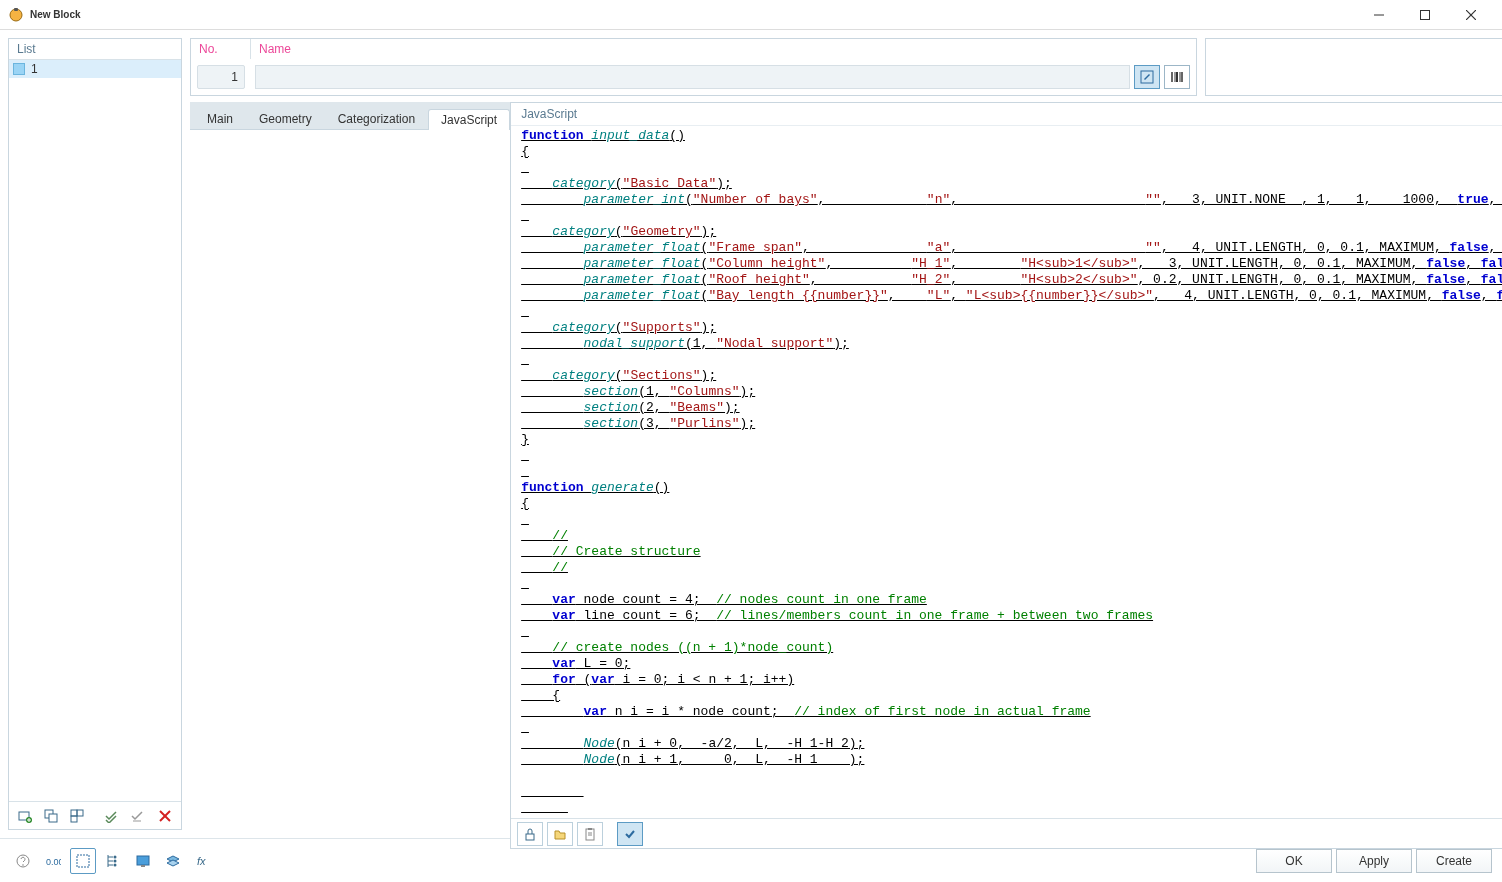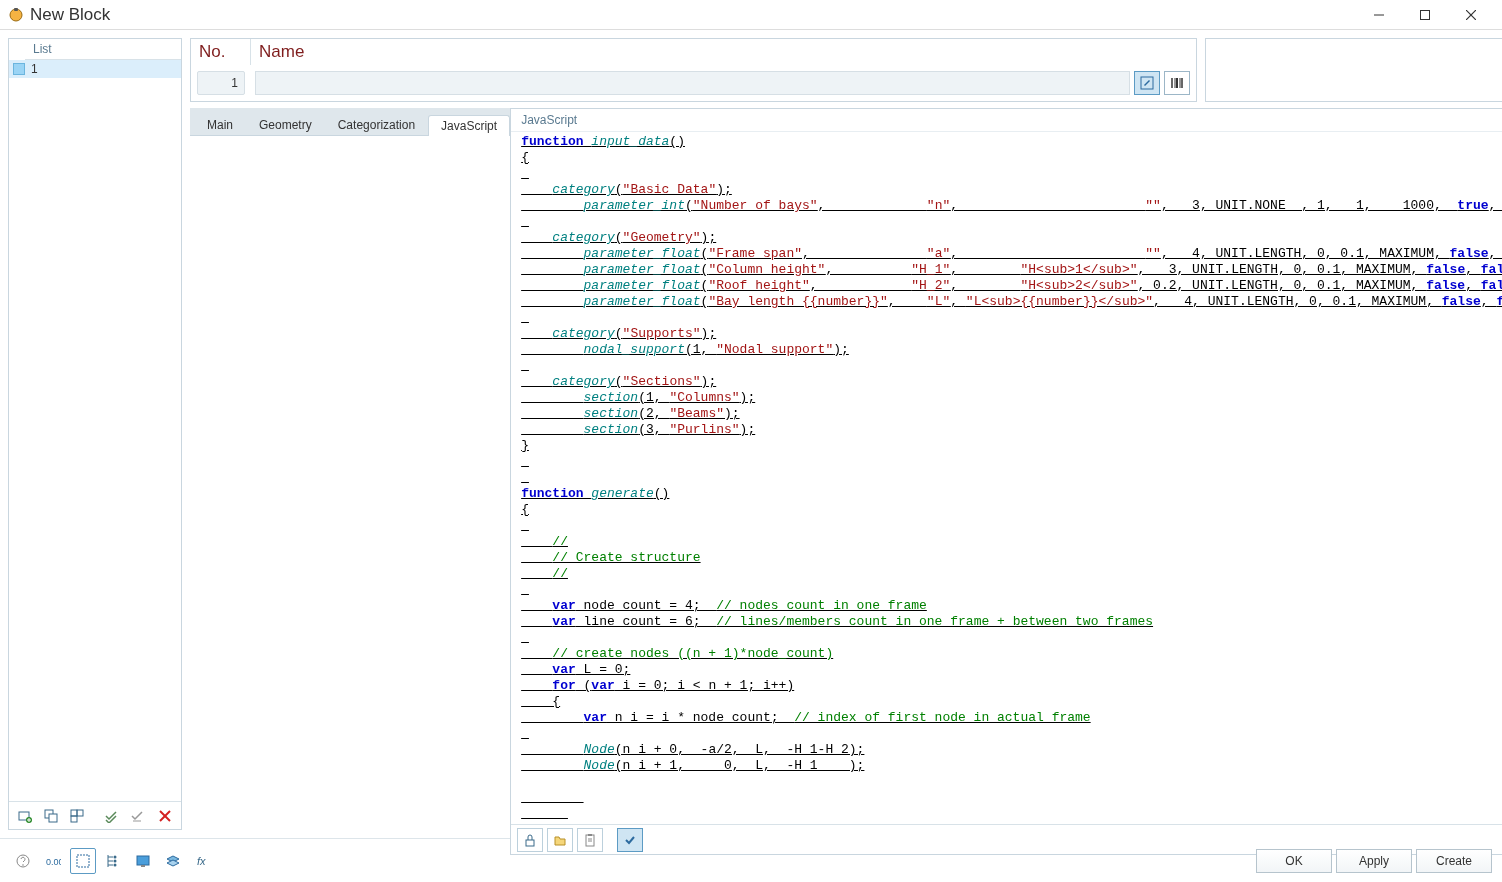--- a/index.html
+++ b/index.html
@@ -1,47 +1,47 @@
 <!DOCTYPE html>
 <html><head>
 <meta charset="utf-8">
 <style>
   * { box-sizing: border-box; margin: 0; padding: 0; }
   body { font-family: "Segoe UI", Tahoma, sans-serif; font-size: 12px; background: #fff; overflow: hidden; }
 
   
   .titlebar { height: 30px; border-bottom: 1px solid #ddd; display: flex; align-items: center; padding: 0 8px; }
   .titlebar .app-icon { width: 16px; height: 16px; margin-right: 6px; display:flex; align-items:center; justify-content:center;}
-  .titlebar .title { flex: 1; font-size: 17px; color: #333; }
+  .titlebar .title { flex: 1; font-size: 10px; color: #333; font-weight: bold; }
   .win-controls { display: flex; }
   .win-btn { width: 46px; height: 28px; display: flex; align-items: center; justify-content: center; color: #333; }
 
   
   .container { display: flex; height: calc(100vh - 30px - 44px); padding: 8px; gap: 8px; }
   .left-panel { width: 232px; border: 1px solid #c9d6df; display: flex; flex-direction: column; }
-  .left-header { background: #fff; border-bottom: 1px solid #d8e2e8; padding: 3px 8px; font-size: 12px; color: #5a7a90; font-weight: 500; margin-left: 16px; }
+  .left-header { background: #fff; border-bottom: 1px solid #d8e2e8; padding: 3px 8px; font-size: 12px; color: #5a7a90; font-weight: 500; }
   .left-list { flex: 1; background: #fff; position: relative; }
   .list-row { height: 18px; display: flex; align-items: center; padding-left: 4px; background: #dbeefb; gap: 4px; }
   .list-row .square { width: 12px; height: 12px; background: #9ad4f5; border: 1px solid #6bb5de; }
   .list-row .num { padding-left: 2px; color: #333; }
   .left-toolbar { height: 28px; border-top: 1px solid #d8e2e8; display: flex; align-items: center; padding: 0 4px; gap: 2px; }
   .tb-btn { width: 24px; height: 22px; display: flex; align-items: center; justify-content: center; border: 1px solid transparent; border-radius: 2px; color: #3a6a8a; }
   .tb-spacer { flex: 1; }
   .tb-btn.red { color: #d42020; }
 
   
   .right-panel { flex: 1; display: flex; flex-direction: column; gap: 6px; }
 
   .top-area { display: flex; gap: 8px; }
   .top-main { flex: 1; border: 1px solid #c9d6df; display: flex; flex-direction: column; }
   .top-preview { width: 396px; border: 1px solid #c9d6df; }
   .field-row { display: flex; }
   .field-col-no { width: 60px; border-right: 1px solid #d8e2e8; }
   .field-col-name { flex: 1; }
-  .field-label { padding: 3px 8px; font-size: 17px; color: #7f1d1d; font-weight: 500; }
+  .field-label { padding: 3px 8px; font-size: 12px; color: #ec4899; font-weight: 500; }
   .field-value-row { display: flex; background: #fff; padding: 4px 6px; gap: 4px; height: 36px; align-items:center; }
   .field-value-row .no-val { width: 48px; text-align: right; padding: 4px 6px; color: #333; background: #eef3f6; border: 1px solid #d6dfe5; border-radius: 2px; font-size: 12px; }
   .name-input { flex: 1; height: 24px; border: 1px solid #d6dfe5; background: #eef3f6; padding: 0 6px; font-size: 12px; }
   .mini-btn { width: 26px; height: 24px; border: 1px solid #9cb6c7; background: #fff; display: flex; align-items: center; justify-content: center; color: #2d6b9f; }
   .mini-btn.active { background: #cfe5f3; border-color: #5c9bc4; }
 
   
   .tab-strip { background: #dfe7ec; border-bottom: 1px solid #c9d6df; display: flex; padding-top: 6px; padding-left: 4px; height: 28px; }
   .tab { padding: 3px 12px; font-size: 12px; color: #333; border: 1px solid transparent; border-bottom: none; margin-right: 0px; }
   .tab.active { background: #fff; border-color: #c9d6df; border-radius: 3px 3px 0 0; position: relative; top: 1px; }

